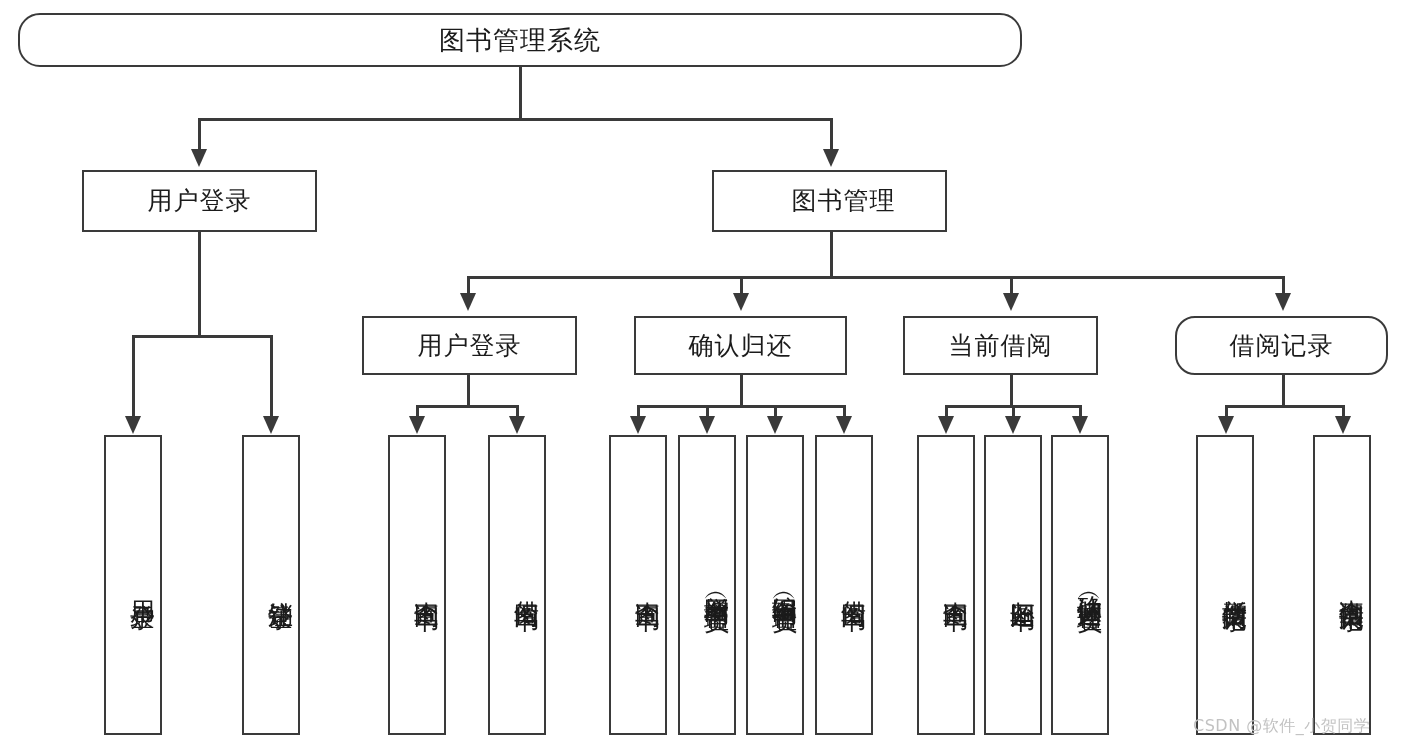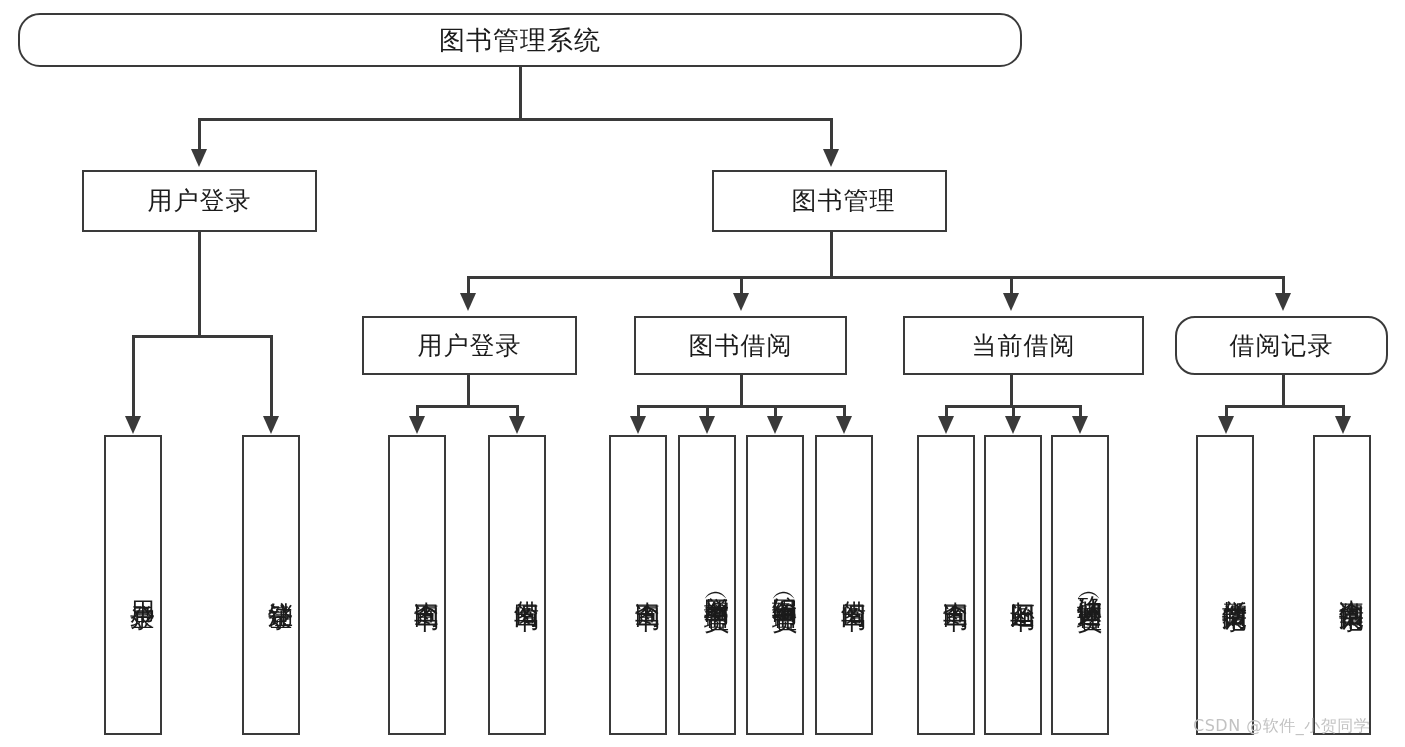--- a/index.html
+++ b/index.html
@@ -135,23 +135,23 @@
   <div class="arrow" style="left:1335px; top:416px;"></div>
 
   <div class="node node-h node-root" style="left:18px; top:13px; width:1004px; height:54px;">图书管理系统</div>
 
   <div class="node node-h" style="left:82px; top:170px; width:235px; height:62px;">用户登录</div>
 
   <div class="node node-h" style="left:712px; top:170px; width:235px; height:62px;padding-left:28px;">图书管理</div>
 
   <div class="node node-h" style="left:362px; top:316px; width:215px; height:59px;">用户登录</div>
 
-  <div class="node node-h" style="left:634px; top:316px; width:213px; height:59px;">图书借阅</div>
+  <div class="node node-h" style="left:634px; top:316px; width:213px; height:59px;">确认归还</div>
 
-  <div class="node node-h" style="left:903px; top:316px; width:241px; height:59px;">当前借阅</div>
+  <div class="node node-h" style="left:903px; top:316px; width:195px; height:59px;">当前借阅</div>
 
   <div class="node node-h" style="left:1175px; top:316px; width:213px; height:59px;border-radius:20px;">借阅记录</div>
 
   <div class="node node-v" style="left:104px; top:435px; width:58px; height:300px;">用户登录</div>
   <div class="node node-v" style="left:242px; top:435px; width:58px; height:300px;">注销登录</div>
 
   <div class="node node-v" style="left:388px; top:435px; width:58px; height:300px;">查询图书</div>
   <div class="node node-v" style="left:488px; top:435px; width:58px; height:300px;">借阅图书</div>
 
   <div class="node node-v" style="left:609px; top:435px; width:58px; height:300px;">查询图书</div>

